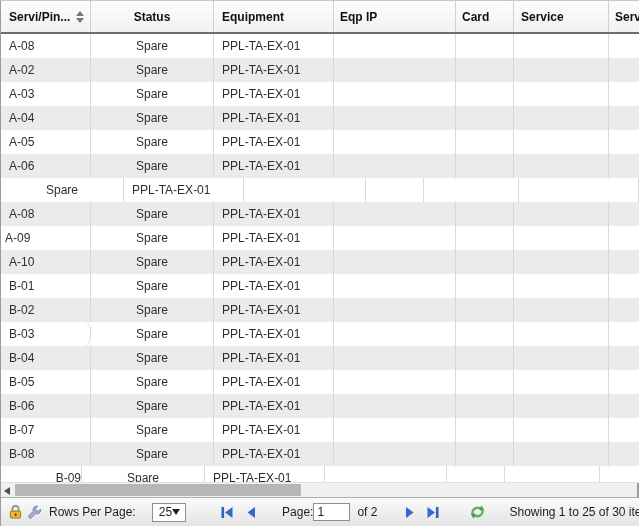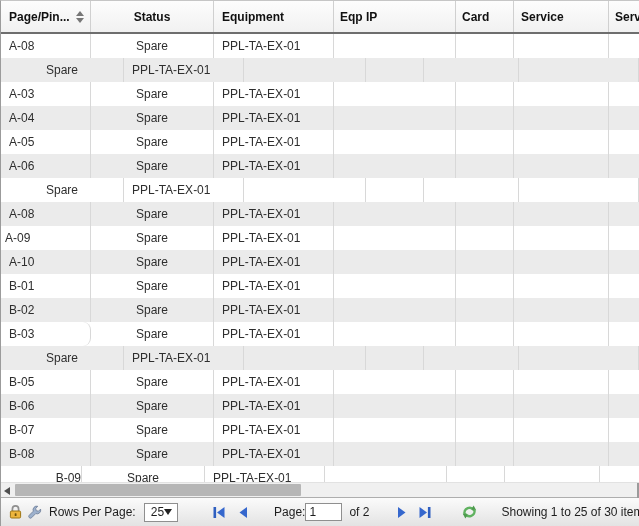--- a/index.html
+++ b/index.html
@@ -51,41 +51,41 @@
     border-top:1px solid #aeaeae; border-bottom:1px solid #9d9d9d;
     background:linear-gradient(#fbfbfb,#e3e3e3);
     font-size:12px; color:#1d1d1d;
   }
   .tb-icon { display:inline-flex; align-items:center; justify-content:center; cursor:pointer; }
   .sep { width:1px; height:18px; background:#c6c6c6; margin:0 2px; }
   .tb-label { white-space:nowrap; }
 
   .rpp-select {
     display:flex; align-items:center; justify-content:space-between;
-    width:60px; height:19px; margin-left:8px; padding:0 5px 0 6px;
+    width:60px; height:19px; margin-left:16px; padding:0 5px 0 6px;
     background:#fff; border:1px solid #8f8f8f; cursor:pointer;
   }
   .rpp-select .caret { width:0; height:0; border-left:4px solid transparent; border-right:4px solid transparent; border-top:6px solid #222; }
 
   .page-input {
     width:37px; height:18px; border:1px solid #8f8f8f; background:#fff;
     font-family:"Liberation Sans",sans-serif; font-size:12px; color:#1d1d1d;
     padding:0 3px; outline:none;
   }
 
   svg { display:block; }
 </style>
 </head>
 <body>
 
 <div class="panel">
 
   <div class="ghead" id="ghead">
       <div class="hcell" style="width: 90px; justify-content: flex-start; padding-left: 8px;">
-        <span class="lbl">Page/Pin...</span>
+        <span class="lbl">Servi/Pin...</span>
         <span class="sort-icon">
           <span class="tri-up"></span>
           <span class="tri-down"></span>
         </span>
       </div>
       <div class="hcell" style="width: 123px; justify-content: center; padding-left: 0px;">
         <span class="lbl">Status</span>
       </div>
       <div class="hcell" style="width: 120px; justify-content: flex-start; padding-left: 8px;">
         <span class="lbl">Equipment</span>
@@ -108,20 +108,21 @@
       <div class="grow">
         <div class="gcell" style="width: 90px; text-align: left; padding-left: 8px;">A-08</div>
         <div class="gcell" style="width: 123px; text-align: center;">Spare</div>
         <div class="gcell" style="width: 120px; text-align: left; padding-left: 8px;">PPL-TA-EX-01</div>
         <div class="gcell" style="width: 122px; text-align: left; padding-left: 6px;"></div>
         <div class="gcell" style="width: 58px; text-align: left; padding-left: 6px;"></div>
         <div class="gcell" style="width: 95px; text-align: left; padding-left: 7px;"></div>
         <div class="gcell" style="width: 120px; text-align: left; padding-left: 6px;"></div>
       </div>
       <div class="grow alt">
+        <div class="gcell" style="width: 90px; text-align: left; padding-left: 8px;">A-02</div>
         <div class="gcell" style="width: 123px; text-align: center;">Spare</div>
         <div class="gcell" style="width: 120px; text-align: left; padding-left: 8px;">PPL-TA-EX-01</div>
         <div class="gcell" style="width: 122px; text-align: left; padding-left: 6px;"></div>
         <div class="gcell" style="width: 58px; text-align: left; padding-left: 6px;"></div>
         <div class="gcell" style="width: 95px; text-align: left; padding-left: 7px;"></div>
         <div class="gcell" style="width: 120px; text-align: left; padding-left: 6px;"></div>
       </div>
       <div class="grow">
         <div class="gcell" style="width: 90px; text-align: left; padding-left: 8px;">A-03</div>
         <div class="gcell" style="width: 123px; text-align: center;">Spare</div>
@@ -214,20 +215,21 @@
       <div class="grow">
         <div class="gcell" style="width: 90px; text-align: left; padding-left: 8px; border-radius: 8px;">B-03</div>
         <div class="gcell" style="width: 123px; text-align: center;">Spare</div>
         <div class="gcell" style="width: 120px; text-align: left; padding-left: 8px;">PPL-TA-EX-01</div>
         <div class="gcell" style="width: 122px; text-align: left; padding-left: 6px;"></div>
         <div class="gcell" style="width: 58px; text-align: left; padding-left: 6px;"></div>
         <div class="gcell" style="width: 95px; text-align: left; padding-left: 7px;"></div>
         <div class="gcell" style="width: 120px; text-align: left; padding-left: 6px;"></div>
       </div>
       <div class="grow alt">
+        <div class="gcell" style="width: 90px; text-align: left; padding-left: 8px;">B-04</div>
         <div class="gcell" style="width: 123px; text-align: center;">Spare</div>
         <div class="gcell" style="width: 120px; text-align: left; padding-left: 8px;">PPL-TA-EX-01</div>
         <div class="gcell" style="width: 122px; text-align: left; padding-left: 6px;"></div>
         <div class="gcell" style="width: 58px; text-align: left; padding-left: 6px;"></div>
         <div class="gcell" style="width: 95px; text-align: left; padding-left: 7px;"></div>
         <div class="gcell" style="width: 120px; text-align: left; padding-left: 6px;"></div>
       </div>
       <div class="grow">
         <div class="gcell" style="width: 90px; text-align: left; padding-left: 8px;">B-05</div>
         <div class="gcell" style="width: 123px; text-align: center;">Spare</div>

